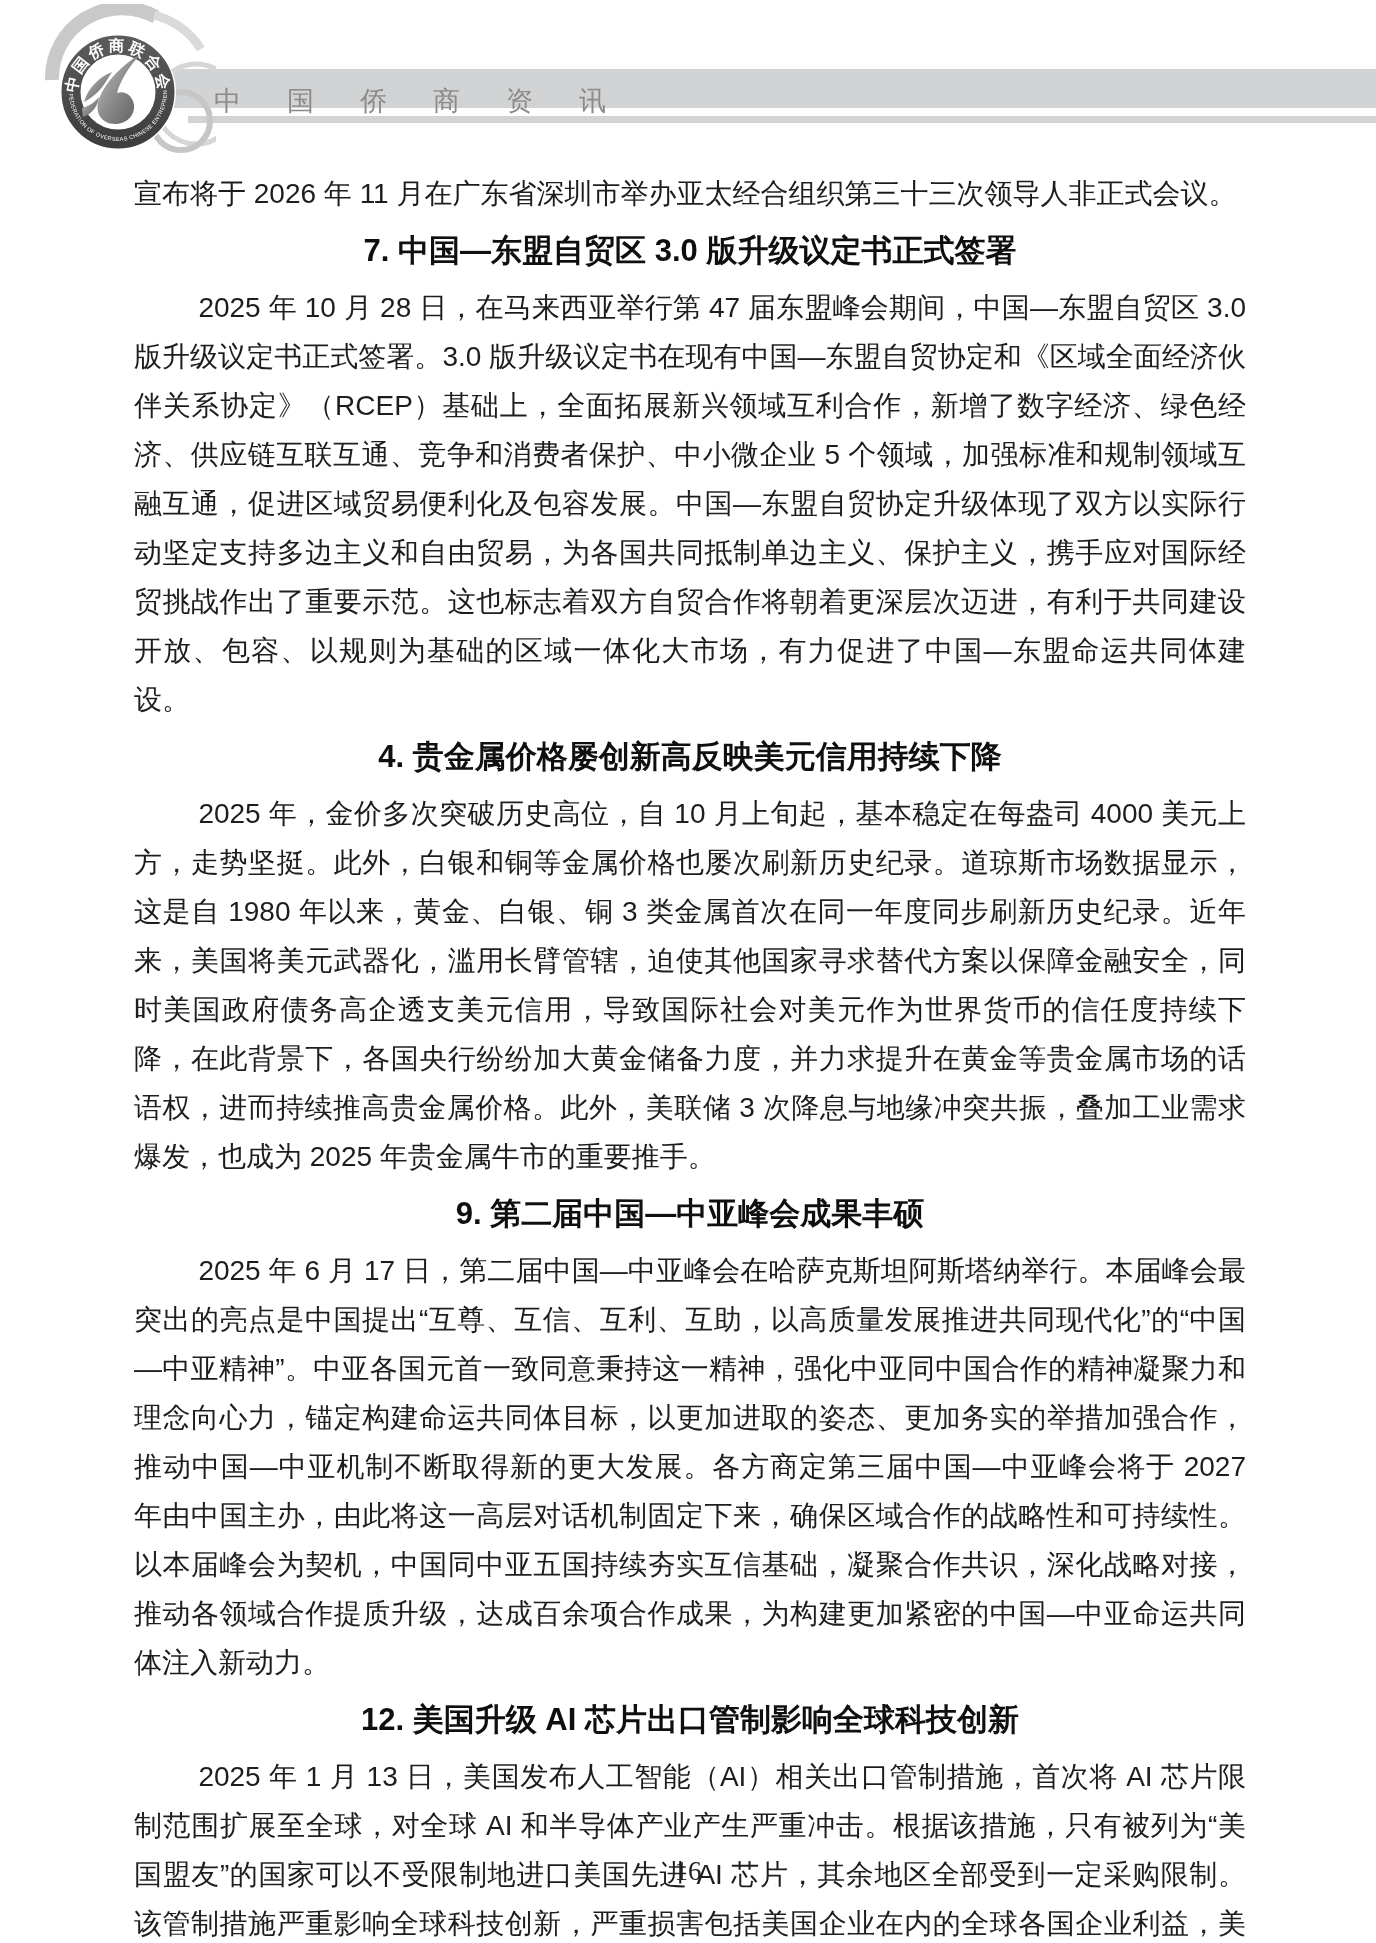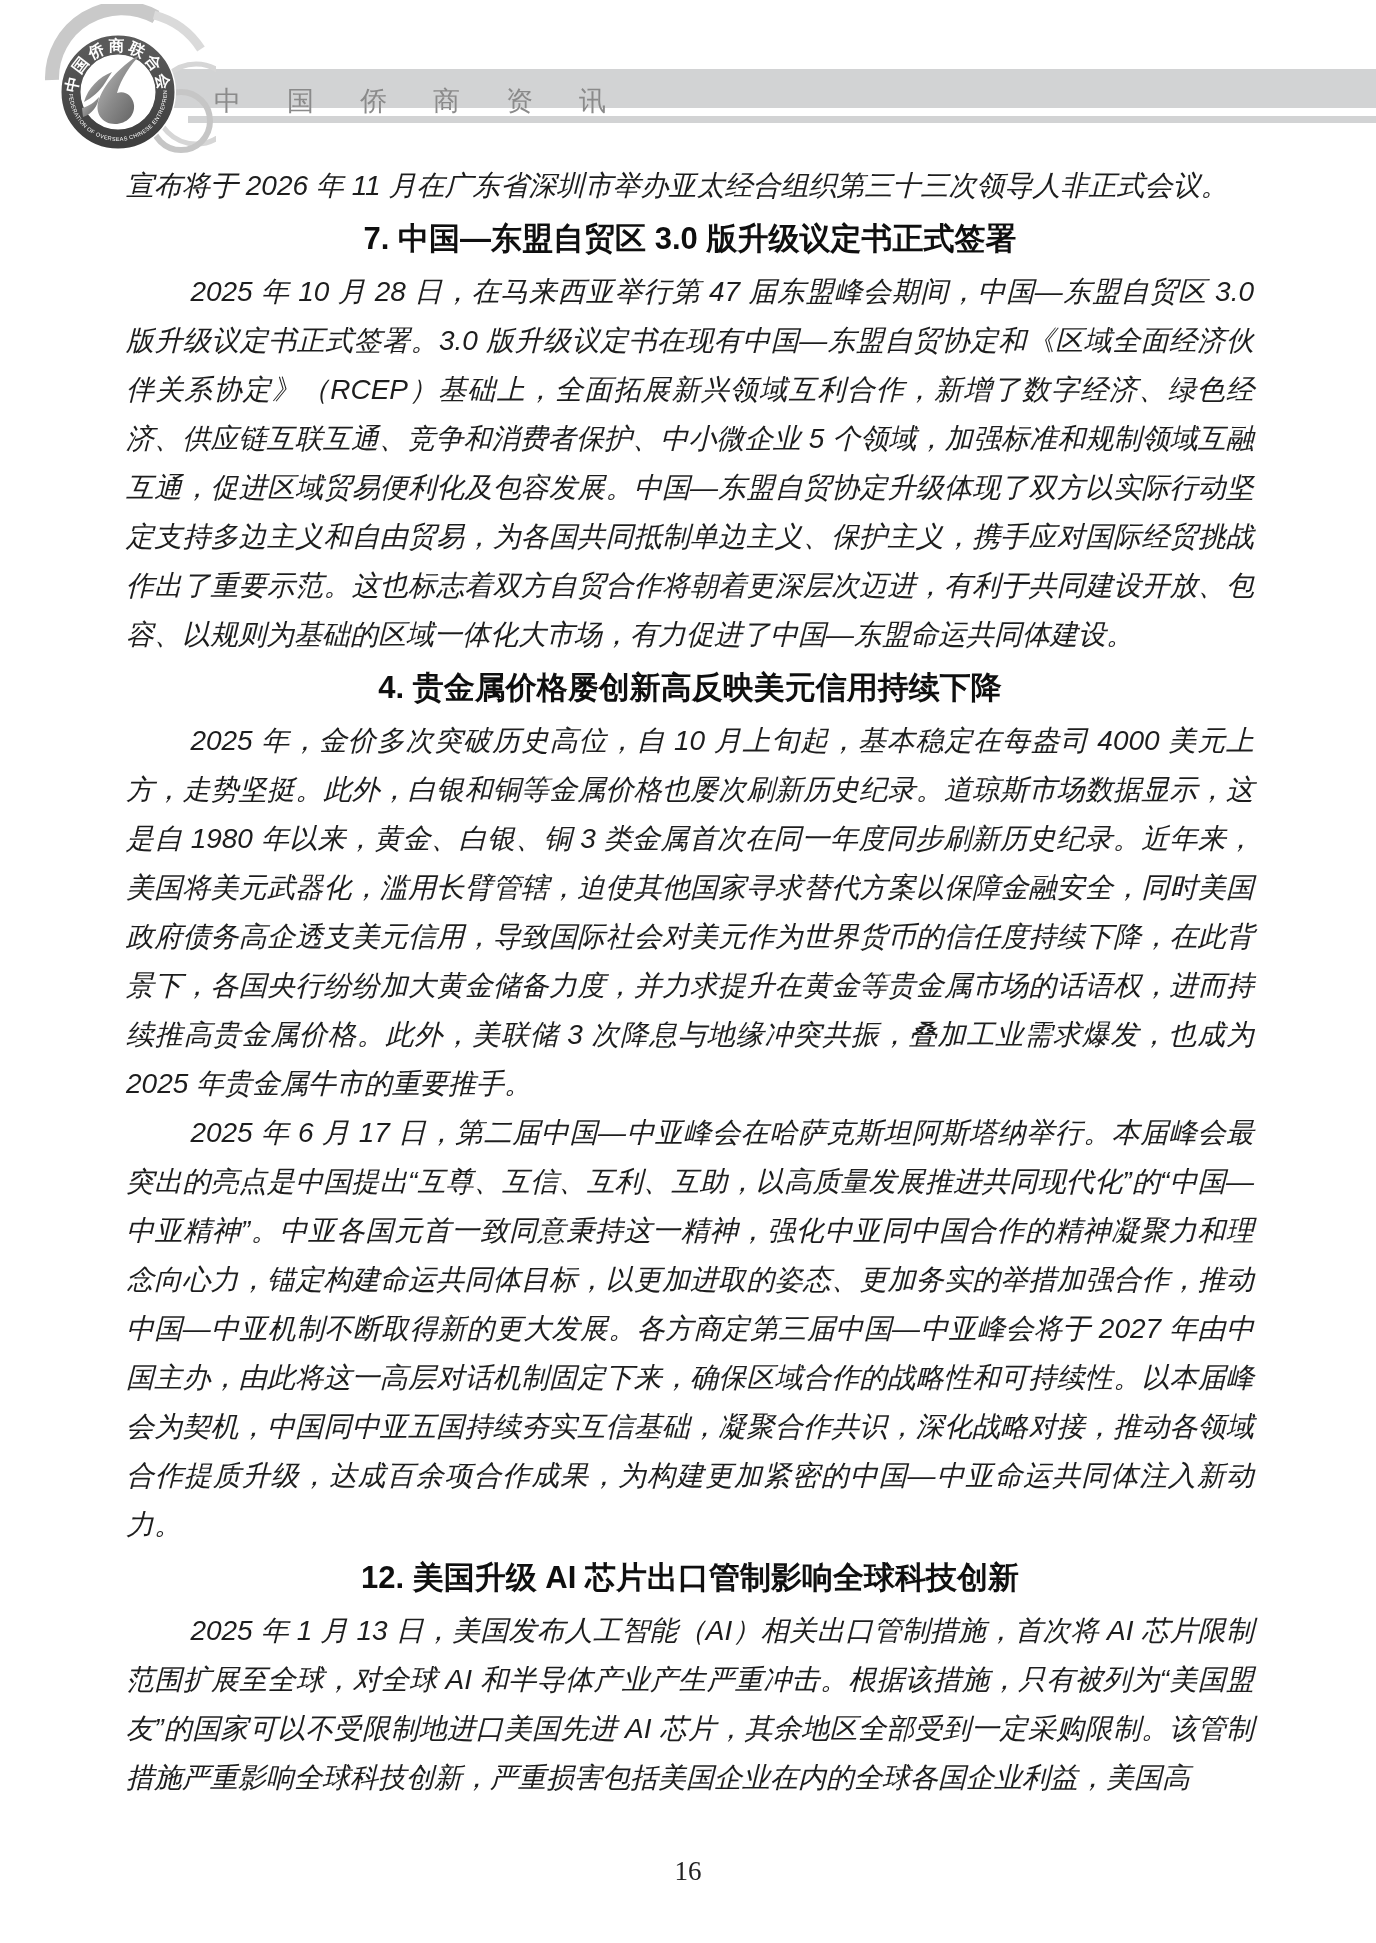--- a/index.html
+++ b/index.html
@@ -46,21 +46,21 @@
   .content {
     position: absolute;
     left: 126px; top: 161px;
     width: 1128px;
     font-size: 28px;
     line-height: 49px;
     color: #1d1d1d;
     text-align: justify;
     text-justify: inter-ideograph;
   }
-  .content p { margin: 0; font-style: italic; }
+  .content p { margin: 8px; }
   .intro-line { text-indent: 0; }
   .body-para { text-indent: 2.3em; }
   .section-heading {
     margin: 4px;
     font-size: 31px;
     line-height: 49px;
     font-weight: bold;
     color: #0f0f0f;
     text-align: center;
     text-indent: 0;
@@ -133,20 +133,21 @@
   <div class="content">
 
     <p class="intro-line">宣布将于 2026 年 11 月在广东省深圳市举办亚太经合组织第三十三次领导人非正式会议。</p>
 
     <h2 class="section-heading">7. 中国—东盟自贸区 3.0 版升级议定书正式签署</h2>
     <p class="body-para">2025 年 10 月 28 日，在马来西亚举行第 47 届东盟峰会期间，中国—东盟自贸区 3.0 版升级议定书正式签署。3.0 版升级议定书在现有中国—东盟自贸协定和《区域全面经济伙伴关系协定》（RCEP）基础上，全面拓展新兴领域互利合作，新增了数字经济、绿色经济、供应链互联互通、竞争和消费者保护、中小微企业 5 个领域，加强标准和规制领域互融互通，促进区域贸易便利化及包容发展。中国—东盟自贸协定升级体现了双方以实际行动坚定支持多边主义和自由贸易，为各国共同抵制单边主义、保护主义，携手应对国际经贸挑战作出了重要示范。这也标志着双方自贸合作将朝着更深层次迈进，有利于共同建设开放、包容、以规则为基础的区域一体化大市场，有力促进了中国—东盟命运共同体建设。</p>
 
     <h2 class="section-heading">4. 贵金属价格屡创新高反映美元信用持续下降</h2>
     <p class="body-para">2025 年，金价多次突破历史高位，自 10 月上旬起，基本稳定在每盎司 4000 美元上方，走势坚挺。此外，白银和铜等金属价格也屡次刷新历史纪录。道琼斯市场数据显示，这是自 1980 年以来，黄金、白银、铜 3 类金属首次在同一年度同步刷新历史纪录。近年来，美国将美元武器化，滥用长臂管辖，迫使其他国家寻求替代方案以保障金融安全，同时美国政府债务高企透支美元信用，导致国际社会对美元作为世界货币的信任度持续下降，在此背景下，各国央行纷纷加大黄金储备力度，并力求提升在黄金等贵金属市场的话语权，进而持续推高贵金属价格。此外，美联储 3 次降息与地缘冲突共振，叠加工业需求爆发，也成为 2025 年贵金属牛市的重要推手。</p>
 
+    <h2 class="section-heading">9. 第二届中国—中亚峰会成果丰硕</h2>
     <p class="body-para">2025 年 6 月 17 日，第二届中国—中亚峰会在哈萨克斯坦阿斯塔纳举行。本届峰会最突出的亮点是中国提出“互尊、互信、互利、互助，以高质量发展推进共同现代化”的“中国—中亚精神”。中亚各国元首一致同意秉持这一精神，强化中亚同中国合作的精神凝聚力和理念向心力，锚定构建命运共同体目标，以更加进取的姿态、更加务实的举措加强合作，推动中国—中亚机制不断取得新的更大发展。各方商定第三届中国—中亚峰会将于 2027 年由中国主办，由此将这一高层对话机制固定下来，确保区域合作的战略性和可持续性。以本届峰会为契机，中国同中亚五国持续夯实互信基础，凝聚合作共识，深化战略对接，推动各领域合作提质升级，达成百余项合作成果，为构建更加紧密的中国—中亚命运共同体注入新动力。</p>
 
     <h2 class="section-heading">12. 美国升级 AI 芯片出口管制影响全球科技创新</h2>
     <p class="body-para">2025 年 1 月 13 日，美国发布人工智能（AI）相关出口管制措施，首次将 AI 芯片限制范围扩展至全球，对全球 AI 和半导体产业产生严重冲击。根据该措施，只有被列为“美国盟友”的国家可以不受限制地进口美国先进 AI 芯片，其余地区全部受到一定采购限制。该管制措施严重影响全球科技创新，严重损害包括美国企业在内的全球各国企业利益，美国高</p>
 
   </div>
 
   <div class="page-number">16</div>
 
 </div>

